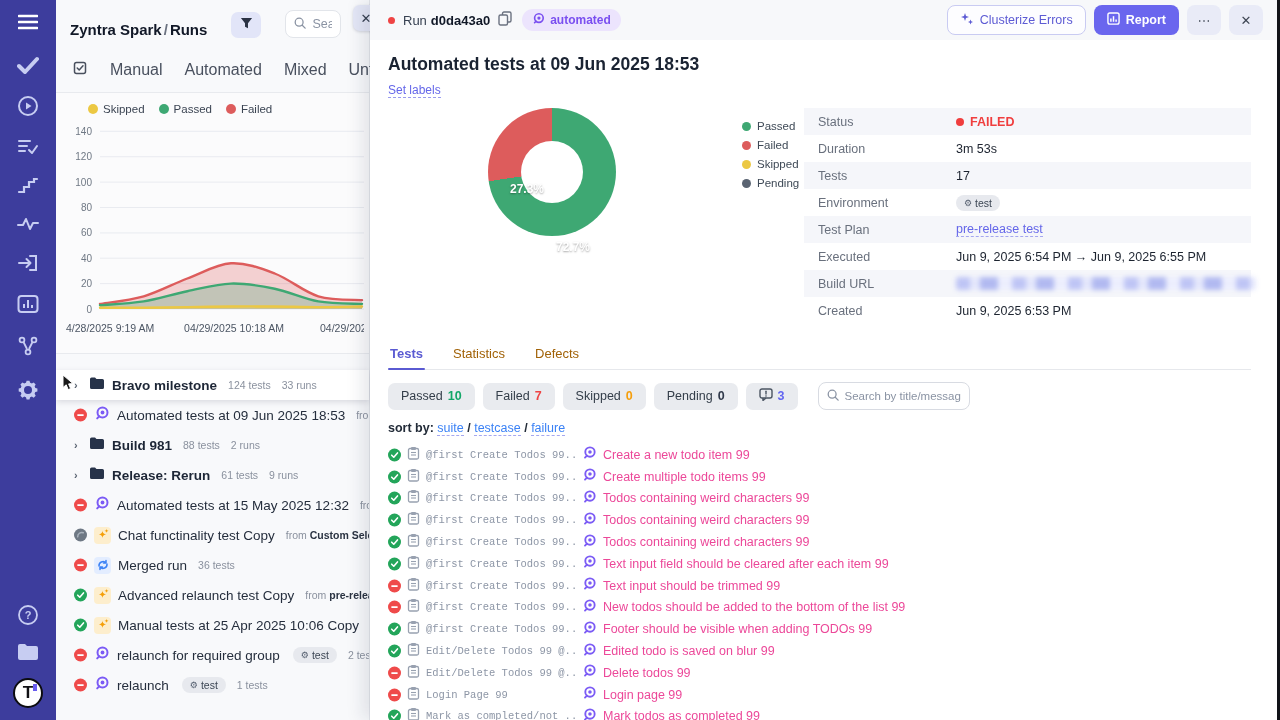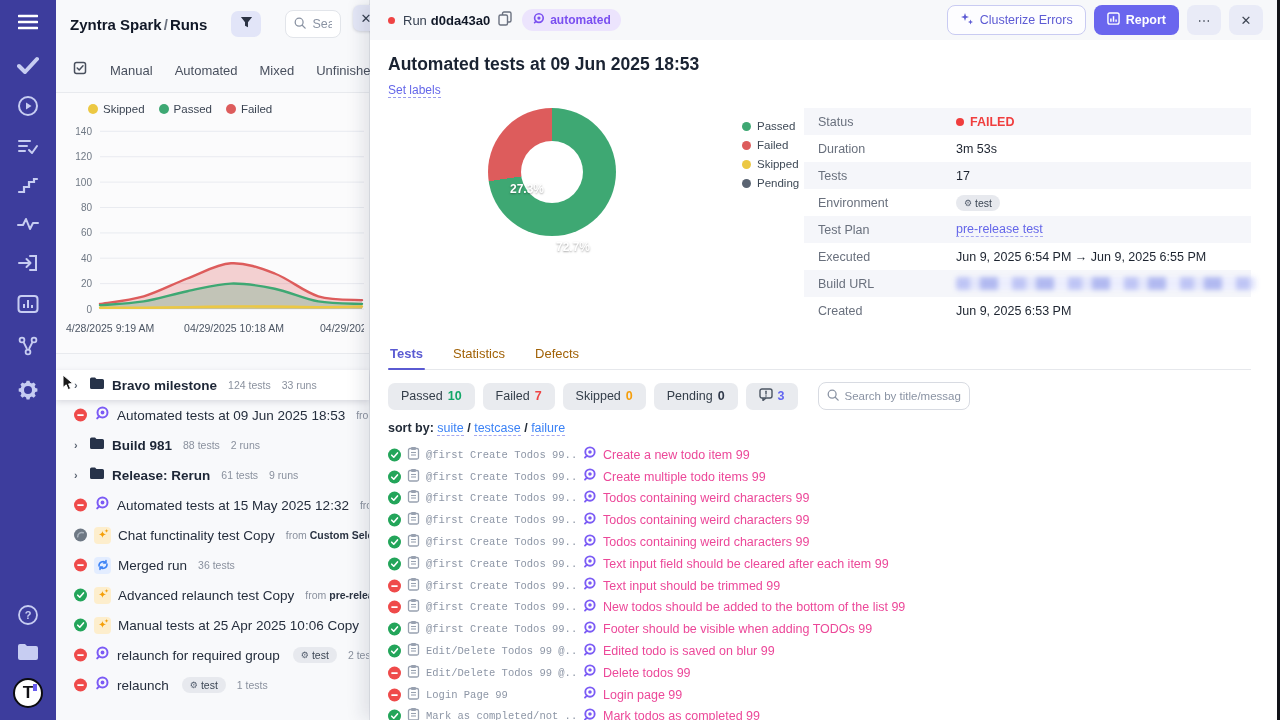--- a/index.html
+++ b/index.html
@@ -10,30 +10,30 @@
   .rail { position:absolute; left:0; top:0; width:56px; height:720px; background:#3d3d9d; display:flex; flex-direction:column; align-items:center; z-index:30; }
   .rail .burger { margin-top:14px; margin-bottom:26px; }
   .rail-icons { display:flex; flex-direction:column; gap:21px; align-items:center; }
   .rail-bottom { margin-top:auto; display:flex; flex-direction:column; gap:16px; align-items:center; padding-bottom:12px; }
   .rail svg { display:block; }
   .avatar-t { width:30px; height:30px; border-radius:50%; background:#fff; border:2px solid #0c0c10; display:flex; align-items:center; justify-content:center; font-weight:bold; font-size:17px; color:#101014; position:relative; }
   .avatar-t i { position:absolute; right:4px; top:4px; width:4px; height:7px; background:#6a5df0; font-style:normal; }
 
   
   .left-panel { position:absolute; left:56px; top:0; width:314px; height:720px; background:#f8f9fb; z-index:10; border-right:1px solid #e5e7ec; }
-  .lp-header { display:flex; align-items:center; gap:24px; padding:10px 28px 8px 14px; position:relative; }
+  .lp-header { display:flex; align-items:flex-end; gap:24px; padding:10px 28px 8px 14px; position:relative; }
   .lp-title { font-size:15px; font-weight:bold; color:#111827; white-space:nowrap; }
   .lp-title .sep { color:#6b7280; font-weight:bold; padding:0 2px; }
   .funnel-btn { width:30px; height:26px; background:#e2e5f8; border:none; border-radius:7px; display:flex; align-items:center; justify-content:center; cursor:pointer; flex:none; }
   .lp-search { flex:1; height:28px; background:#fff; border:1px solid #e2e5ea; border-radius:8px; display:flex; align-items:center; gap:6px; padding:0 8px; min-width:0; }
   .lp-search input { border:none; outline:none; width:100%; font-size:12.5px; color:#374151; background:transparent; font-family:inherit; }
   .lp-search input::placeholder { color:#8a93a3; }
   .lp-close { position:absolute; right:-10px; top:5px; width:26px; height:26px; border:none; background:#e4e7f6; border-radius:7px; font-size:13px; color:#374151; cursor:pointer; box-shadow:0 1px 3px rgba(40,45,80,.18); z-index:40; }
   .lp-tabs { display:flex; align-items:center; gap:22px; padding:14px 14px 12px 16px; }
-  .lp-tab { font-size:13px; color:#49505e; cursor:pointer; white-space:nowrap; }
+  .lp-tab { font-size:16px; color:#49505e; cursor:pointer; white-space:nowrap; }
   .trend-card { background:#fbfbfc; border-top:1px solid #e8eaee; border-bottom:1px solid #e8eaee; padding:8px 4px 2px 8px; }
   .trend-legend { display:flex; gap:14px; padding:2px 0 2px 24px; }
   .trend-legend .li { display:flex; align-items:center; gap:5px; font-size:11.5px; color:#3c4553; }
   .dot { width:10px; height:10px; border-radius:50%; flex:none; }
   .run-list { padding-top:16px; }
   .run-row { display:flex; align-items:center; gap:7px; height:30px; padding:0 8px 0 18px; white-space:nowrap; overflow:hidden; position:relative; }
   .run-row.hovered { background:#fff; box-shadow:0 2px 6px rgba(25,30,60,.14); }
   .run-row .chev { color:#5b6472; font-size:11px; font-weight:bold; width:8px; flex:none; }
   .run-row .rname { font-size:13.5px; color:#252e3d; }
   .run-row .rname.folder { font-weight:600; color:#1d2636; }

